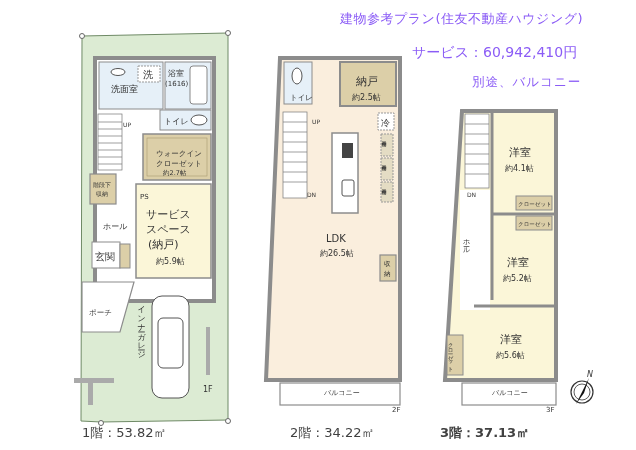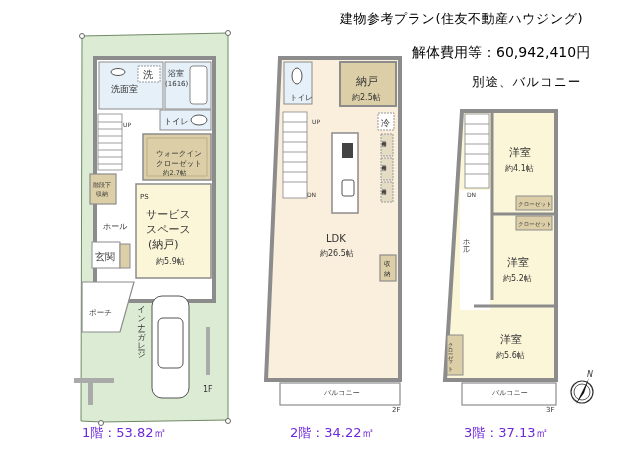--- a/index.html
+++ b/index.html
@@ -1,29 +1,29 @@
 <!DOCTYPE html>
 <html><head>
 <meta charset="utf-8">
 <style>
   html,body{margin:0;padding:0;background:#fff;}
   body{width:636px;height:450px;position:relative;overflow:hidden;font-family:"DejaVu Sans",sans-serif;}
   .abs{position:absolute;}
-  .hdr{position:absolute;color:#000000;white-space:nowrap;}
+  .hdr{position:absolute;color:#8b5cf6;white-space:nowrap;}
   .t1{left:340px;top:10px;font-size:13px;letter-spacing:0.5px;}
   .t2{left:412px;top:44px;font-size:14px;}
   .t3{left:472px;top:74px;font-size:12.5px;letter-spacing:1px;}
   svg text{font-family:"DejaVu Sans",sans-serif;}
-  .cap{position:absolute;top:424px;font-size:13px;color:#6d28d9;white-space:nowrap;}
+  .cap{position:absolute;top:424px;font-size:13px;color:#404040;white-space:nowrap;}
 </style>
 </head>
 <body>
 
 <div class="hdr t1">建物参考プラン(住友不動産ハウジング)</div>
-<div class="hdr t2">解体費用等：60,942,410円</div>
+<div class="hdr t2">サービス：60,942,410円</div>
 <div class="hdr t3">別途、バルコニー</div>
 
 <svg class="abs" style="left:0;top:0" width="636" height="450">
 
   <polygon points="82,36 228,33 228,420 101,422 81,421" fill="#dcebd3" stroke="#6f8a66" stroke-width="1"></polygon>
   <circle cx="82" cy="36" r="2.5" fill="#fff" stroke="#666"></circle>
   <circle cx="228" cy="33" r="2.5" fill="#fff" stroke="#666"></circle>
   <circle cx="228" cy="421" r="2.5" fill="#fff" stroke="#666"></circle>
   <circle cx="101" cy="423" r="2.5" fill="#fff" stroke="#666"></circle>
 
@@ -170,13 +170,13 @@
   <g>
     <circle cx="582" cy="392" r="11" fill="#fff" stroke="#333" stroke-width="1.2"></circle>
     <circle cx="582" cy="392" r="8" fill="none" stroke="#333" stroke-width="0.8"></circle>
     <polygon points="589,378 584,393 576,404" fill="#111"></polygon>
     <text x="587" y="377" font-size="8" font-style="italic" fill="#333"><tspan>N</tspan></text>
   </g>
 </svg>
 
 <div class="cap" style="left:82px;">1階：53.82㎡</div>
 <div class="cap" style="left:290px;">2階：34.22㎡</div>
-<div class="cap" style="left:464px;">3階：37.13㎡</div>
+<div class="cap" style="left:440px;font-weight:bold;">3階：37.13㎡</div>
 
 </body></html>

